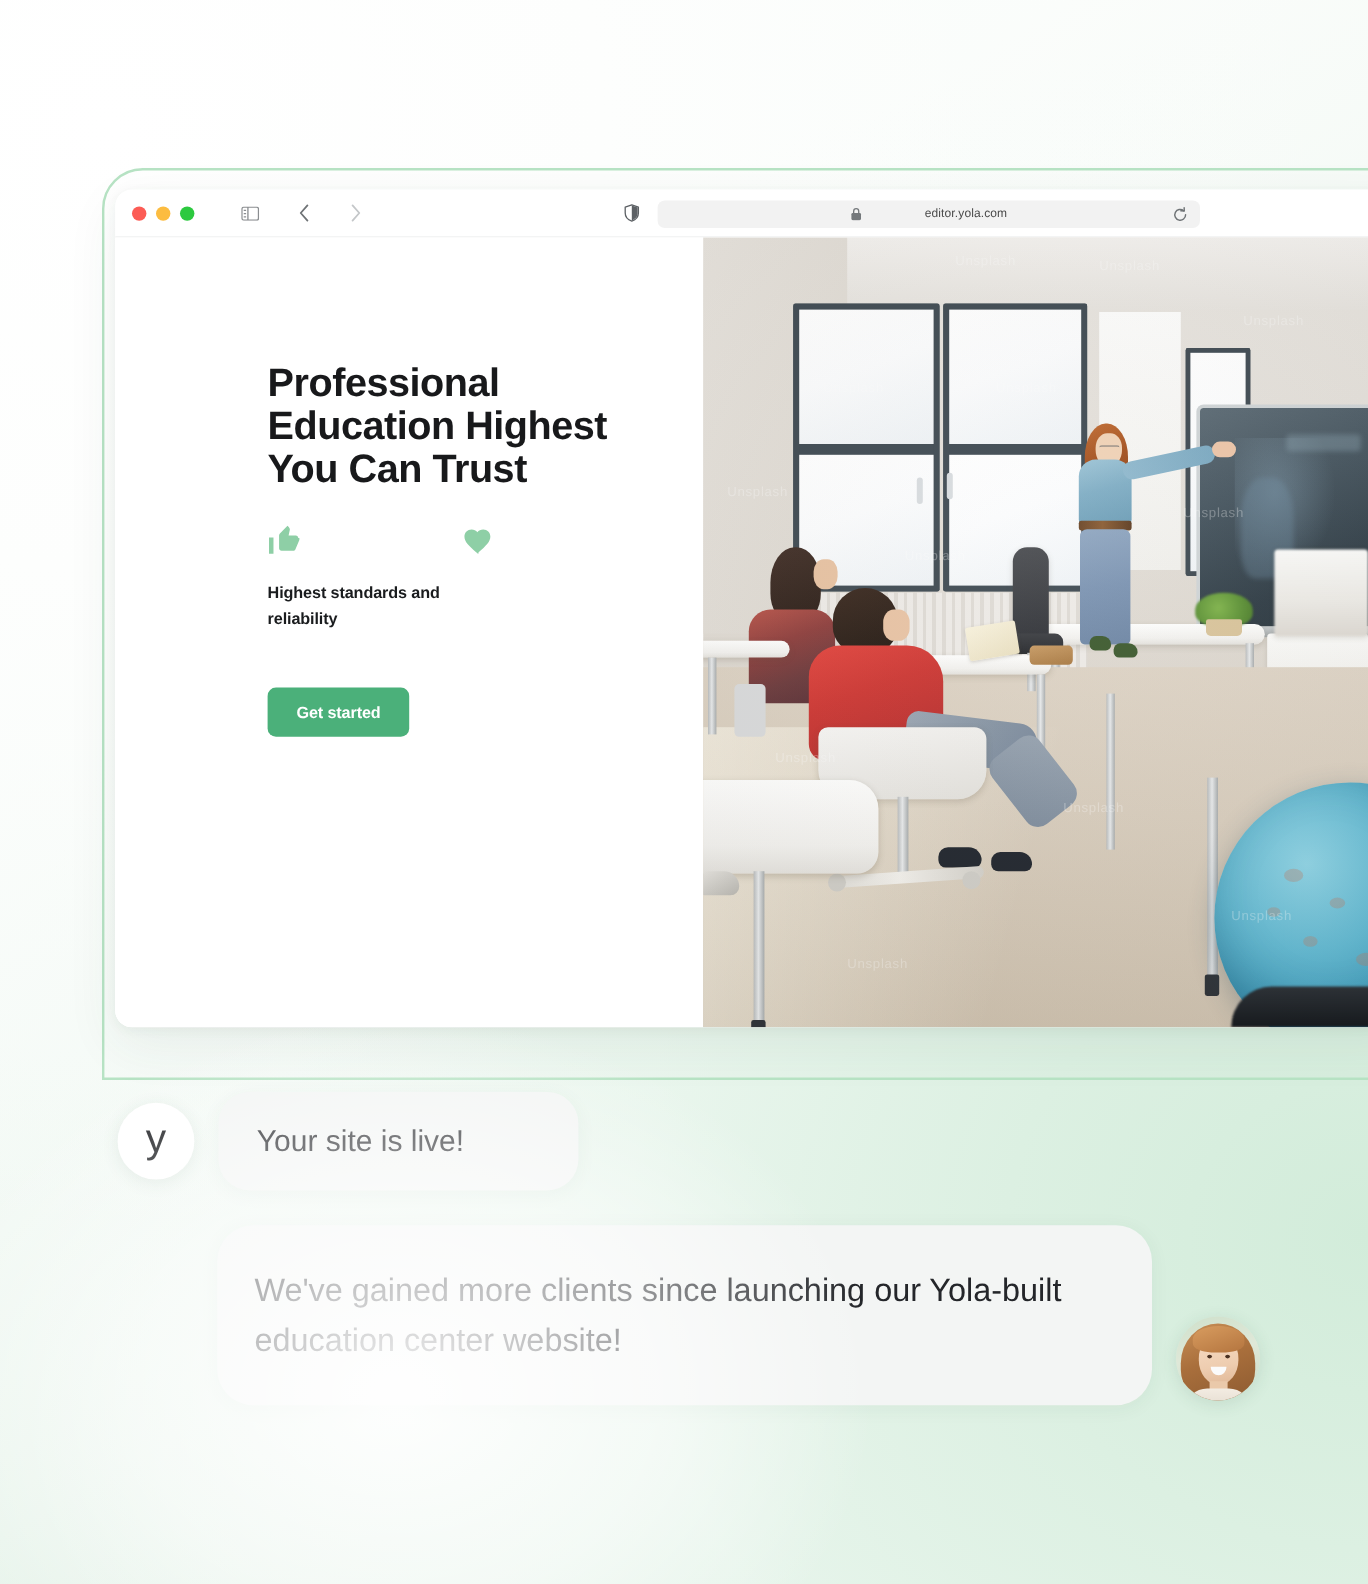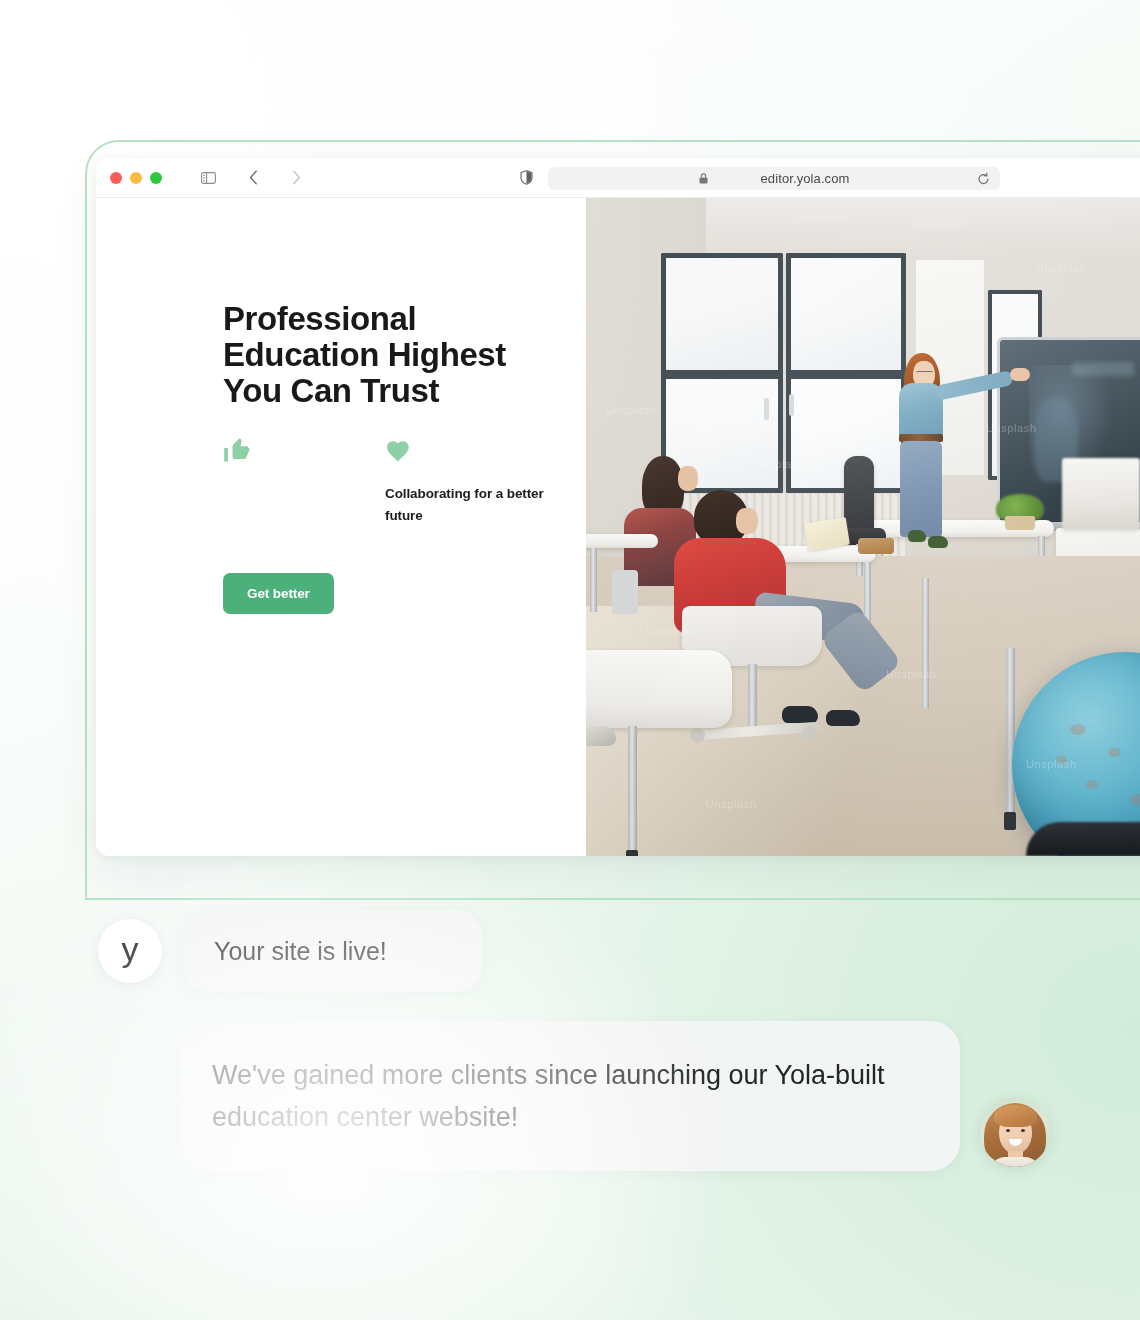--- a/index.html
+++ b/index.html
@@ -109,21 +109,21 @@
     height: 23px;
     background: #f2f2f2;
     border-radius: 6px;
     display: flex;
     align-items: center;
     justify-content: center;
     box-sizing: border-box;
   }
   .url-inner { display: flex; align-items: center; gap: 5px; }
   .url-text {
-    font-size: 13px;
+    font-size: 10px;
     color: #4a4a4a;
     letter-spacing: 0.1px;
     margin-left: 48px;
   }
   .reload {
     position: absolute;
     right: 10px;
     top: 50%;
     transform: translateY(-50%);
     display: flex;
@@ -450,33 +450,33 @@
         <h1 class="hero-title">Professional Education Highest You Can Trust</h1>
 
         <div class="features">
           <div class="feature">
             <div class="feature-icon">
               <svg width="28" height="28" viewBox="0 0 24 24" fill="currentColor">
                 <path d="M1 21h3.2V9.4H1V21z"></path>
                 <path d="M21.9 9.7c0-1-.8-1.8-1.8-1.8h-5.1l.8-3.7c0-.2.1-.4.1-.6 0-.7-.3-1.3-.8-1.8l-.9-.8-5.4 5.5c-.4.4-.6.9-.6 1.5v9.1c0 1 .8 1.8 1.8 1.8h8.2c.7 0 1.4-.4 1.7-1.1l2.7-6.4c.1-.2.1-.4.1-.7V9.7z"></path>
               </svg>
             </div>
+            <div class="feature-label">Highest standards and reliability</div>
           </div>
 
           <div class="feature">
             <div class="feature-icon">
               <svg width="27" height="27" viewBox="0 0 24 24" fill="currentColor">
                 <path d="M12 21.1l-1.5-1.4C5.1 14.9 1.8 11.9 1.8 8.2c0-3 2.3-5.3 5.3-5.3 1.7 0 3.3.8 4.3 2 .9-1.2 2.6-2 4.3-2 3 0 5.3 2.3 5.3 5.3 0 3.7-3.3 6.7-8.7 11.6L12 21.1z"></path>
               </svg>
             </div>
-            <div class="feature-label">Collaborating for a better future</div>
           </div>
         </div>
 
-        <button class="cta">Get better</button>
+        <button class="cta">Get started</button>
       </div>
 
       <div class="hero-photo">
 
         <div class="ph wall-top"></div>
         <div class="ph wall-left"></div>
 
         <div class="ph win" style="left:75px; top:55px; width:122px; height:240px;">
           <div class="ph win-pane" style="left:5px; top:5px; width:112px; height:112px;"></div>
           <div class="ph win-pane" style="left:5px; top:126px; width:112px; height:109px;"></div>

